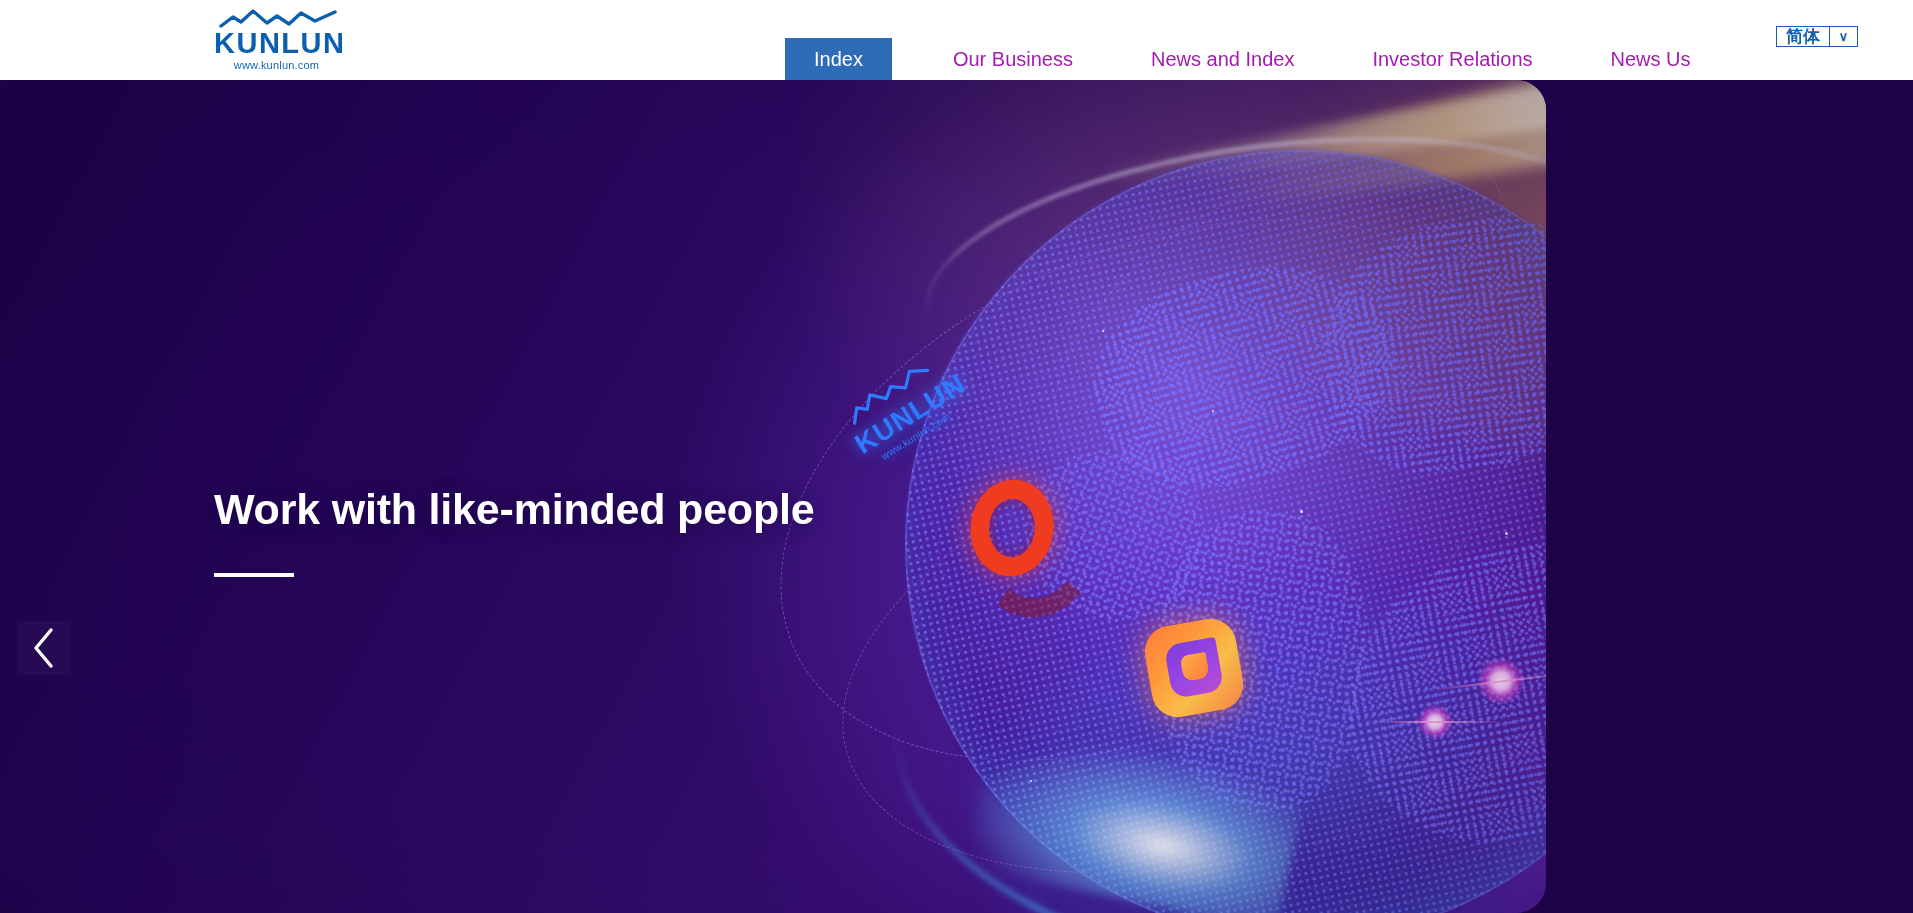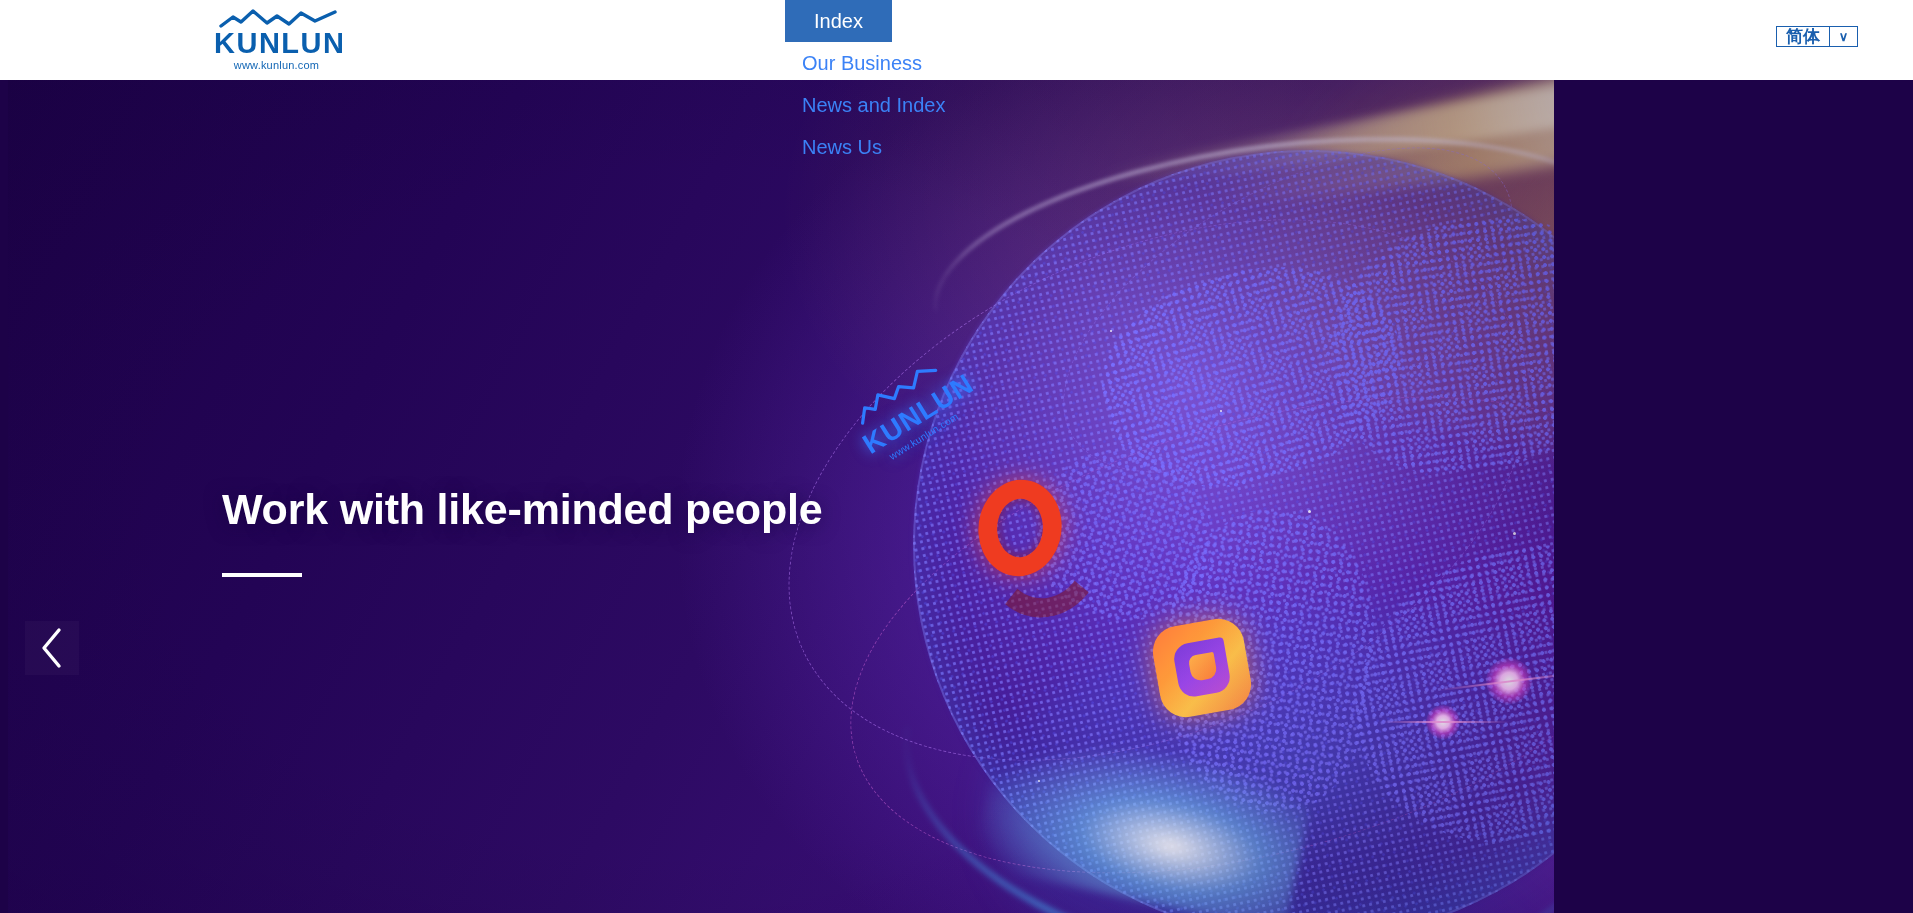--- a/index.html
+++ b/index.html
@@ -33,26 +33,26 @@
   }
   .logo-url{
     position:absolute; left:0; top:53px; width:125px;
     font-family:"Liberation Sans", sans-serif;
     font-size:11px; letter-spacing:.2px; color:#1266b5;
     text-align:center; line-height:12px;
   }
 
   .main-nav{
     position:absolute; left:785px; top:0; height:80px;
-    display:flex; align-items:flex-start;flex-direction:column;
+    display:flex; align-items:flex-end;
   }
   .nav-item{
     display:flex; align-items:center; justify-content:center;
     height:42px; padding:0 17px;
-    color:#3b82f6; font-size:20px; line-height:42px;
+    color:#a21caf; font-size:20px; line-height:42px;
     white-space:nowrap; cursor:pointer;
     text-decoration:none;
     margin-right:44px;
   }
   .nav-item:last-child{ margin-right:0; }
   .nav-item.active{ background:#2f6cb8; color:#ffffff; padding:0 29px; }
 
   .lang-select{
     position:absolute; left:1776px; top:26px;
     width:82px; height:21px;
@@ -65,28 +65,29 @@
     color:#1a5fae; font-size:17px; line-height:25px;
     border-right:1px solid #1a5fae;
   }
   .lang-caret{
     width:27px; display:flex; align-items:center; justify-content:center;
     color:#1a5fae; font-size:13px;
   }
 
   
   .hero{
-    position:absolute; left:8px; top:80px;
+    position:absolute; left:0; top:80px;
     width:1546px; height:833px;
     overflow:hidden;
     background:
       radial-gradient(ellipse 900px 600px at 86% 16%, rgba(255,196,60,.20) 0%, rgba(255,170,40,0) 62%),
       radial-gradient(ellipse 700px 700px at 74% 54%, rgba(118,60,220,.55) 0%, rgba(80,30,170,0) 68%),
       radial-gradient(ellipse 620px 520px at 96% 62%, rgba(150,40,190,.40) 0%, rgba(120,20,160,0) 70%),
       linear-gradient(118deg, #1c0147 0%, #230455 26%, #2d0a63 50%, #3a0f78 72%, #4a1490 100%);
+    border-radius: 30px;
   }
 
   
   .glow{ position:absolute; border-radius:50%; pointer-events:none; }
   .glow-gold{
     left:1240px; top:-210px; width:1100px; height:560px;
     background:radial-gradient(ellipse at 46% 60%, rgba(255,214,96,.62) 0%, rgba(255,180,50,.28) 32%, rgba(255,150,40,0) 68%);
     transform:rotate(-14deg); filter:blur(14px);
   }
   .gold-streak{
@@ -300,20 +301,21 @@
       <polyline points="2,18 14,9 22,14 34,3 48,15 58,8 70,16 82,5 96,13 116,4" fill="none" stroke="#0a5fae" stroke-width="3.4" stroke-linecap="round" stroke-linejoin="round"></polyline>
     </svg>
     <div class="logo-word">KUNLUN</div>
     <div class="logo-url">www.kunlun.com</div>
   </a>
 
   <nav class="main-nav">
     <a class="nav-item active" href="#">Index</a>
     <a class="nav-item" href="#">Our Business</a>
     <a class="nav-item" href="#">News and Index</a>
+    <a class="nav-item" href="#">Investor Relations</a>
     <a class="nav-item" href="#">News Us</a>
   </nav>
 
   <div class="lang-select">
     <div class="lang-value">简体</div>
     <div class="lang-caret">∨</div>
   </div>
 
 </header>
 

